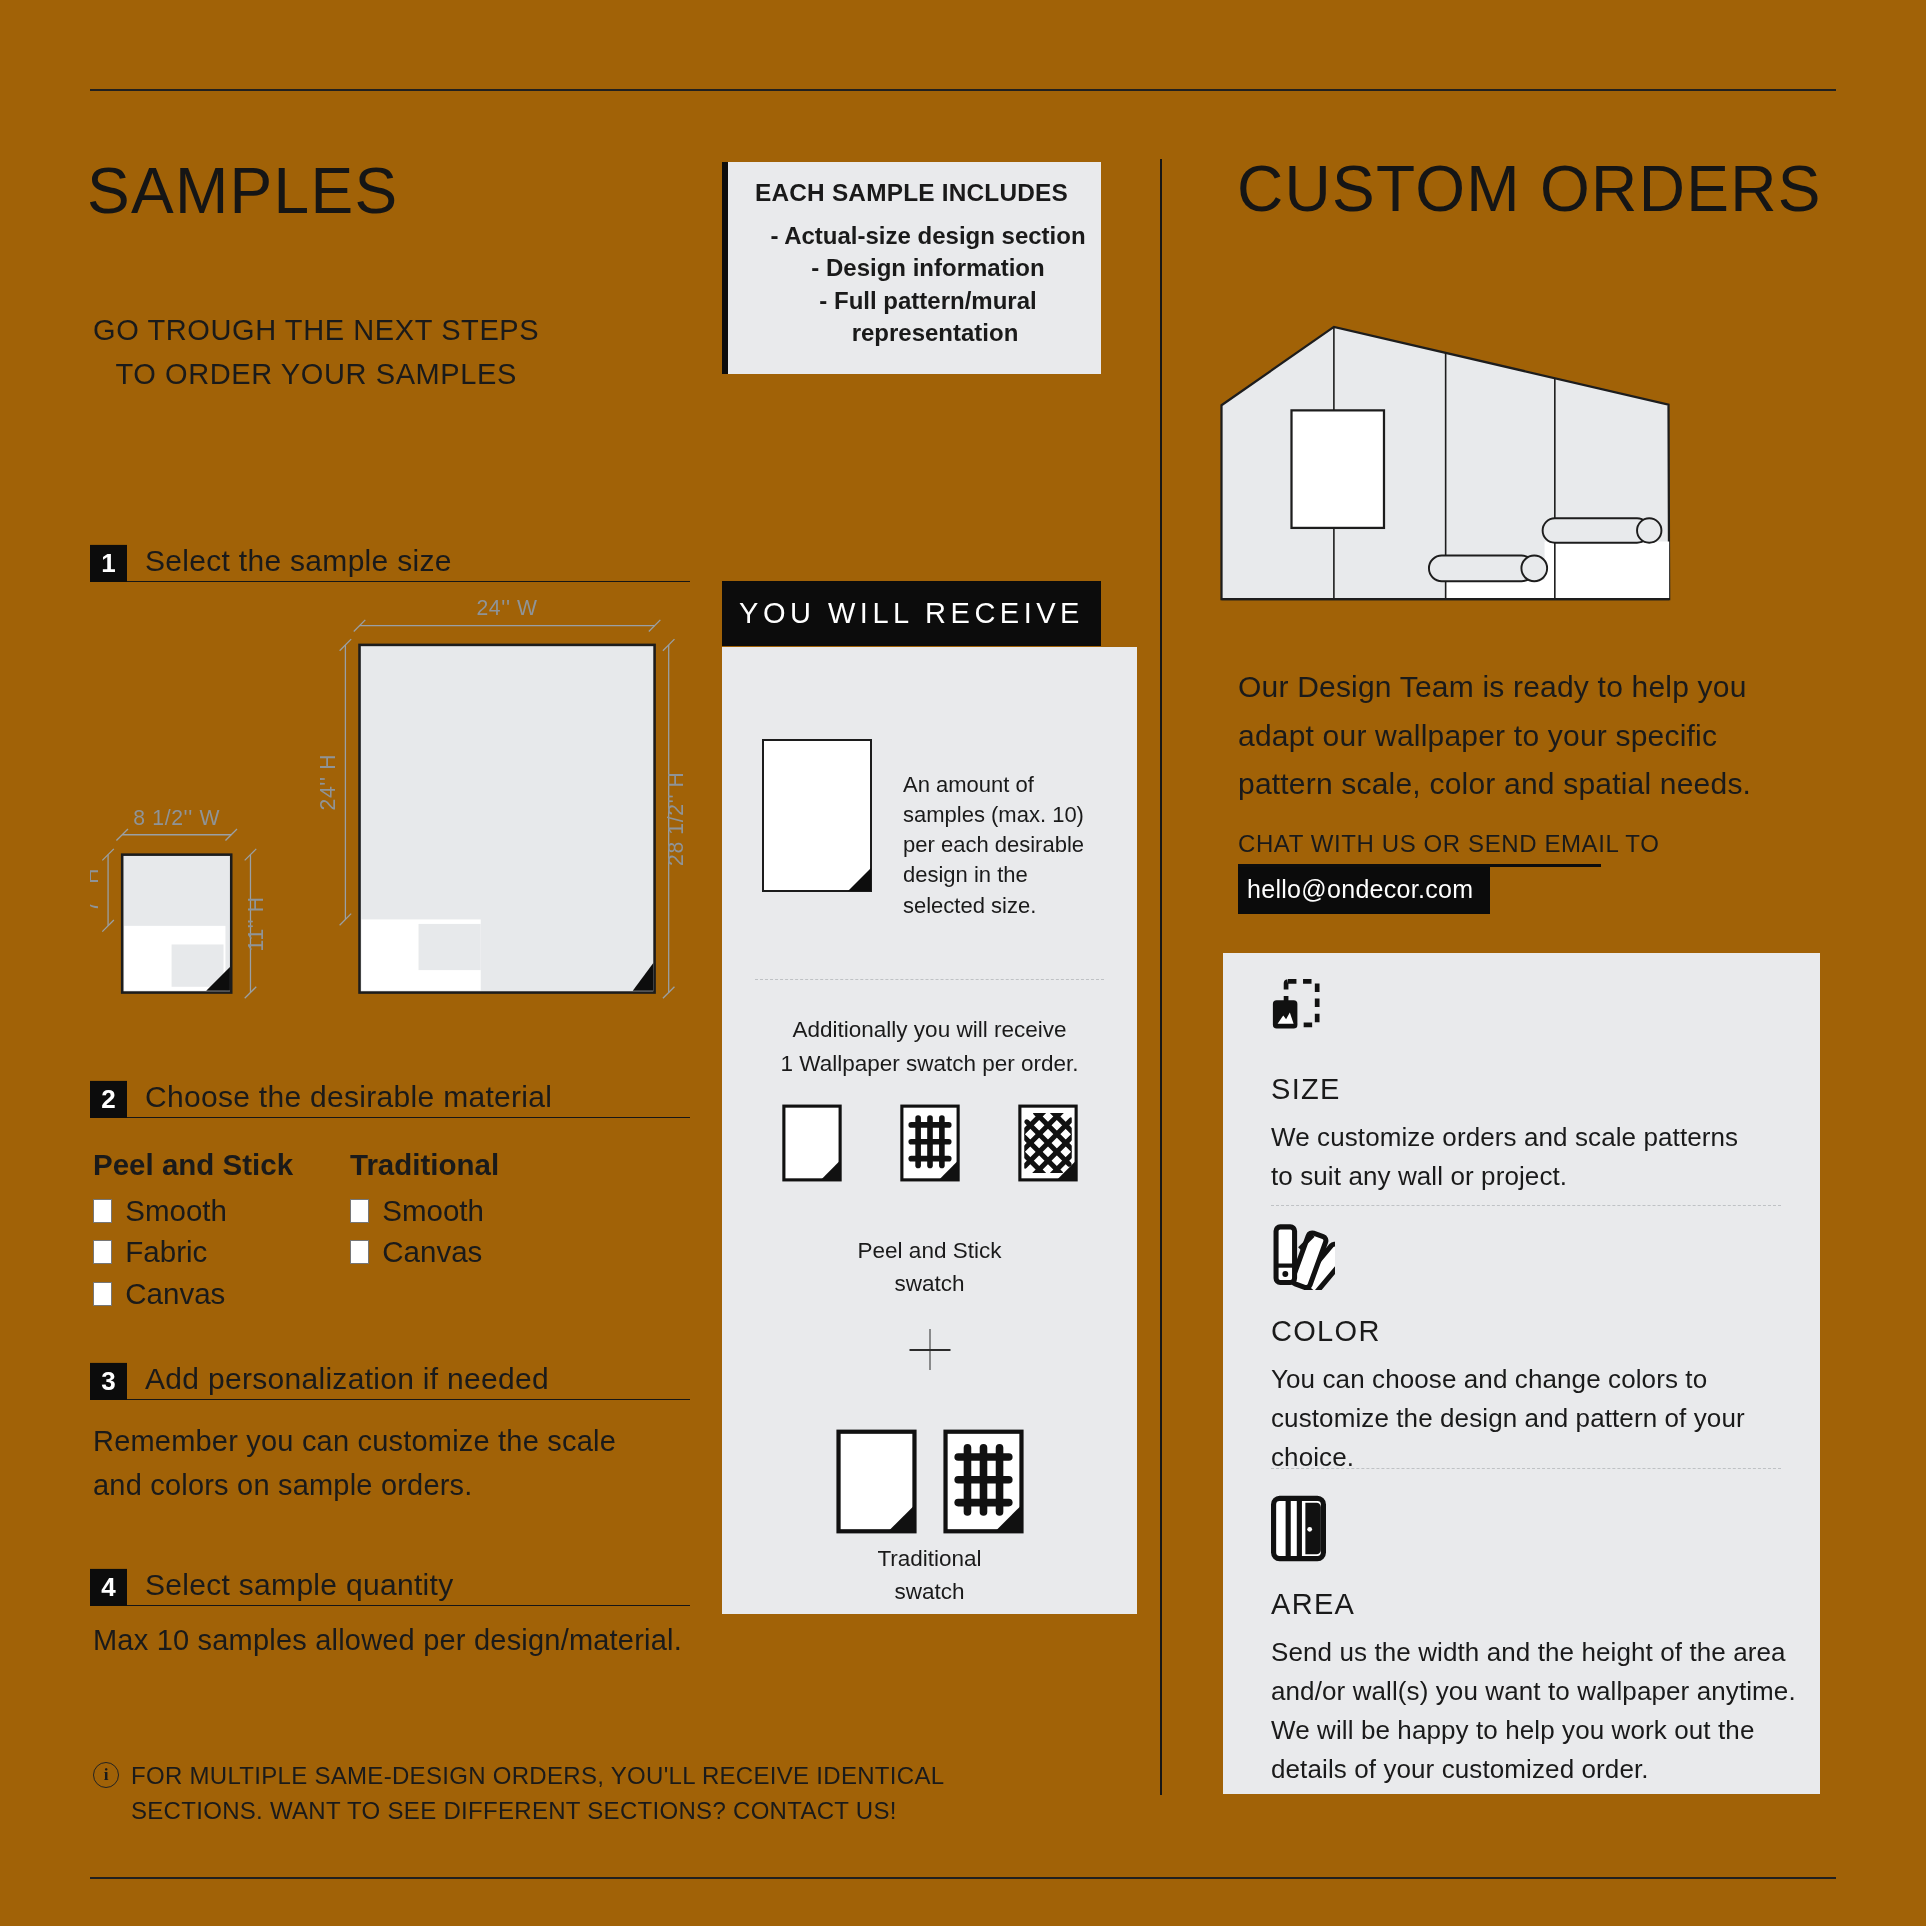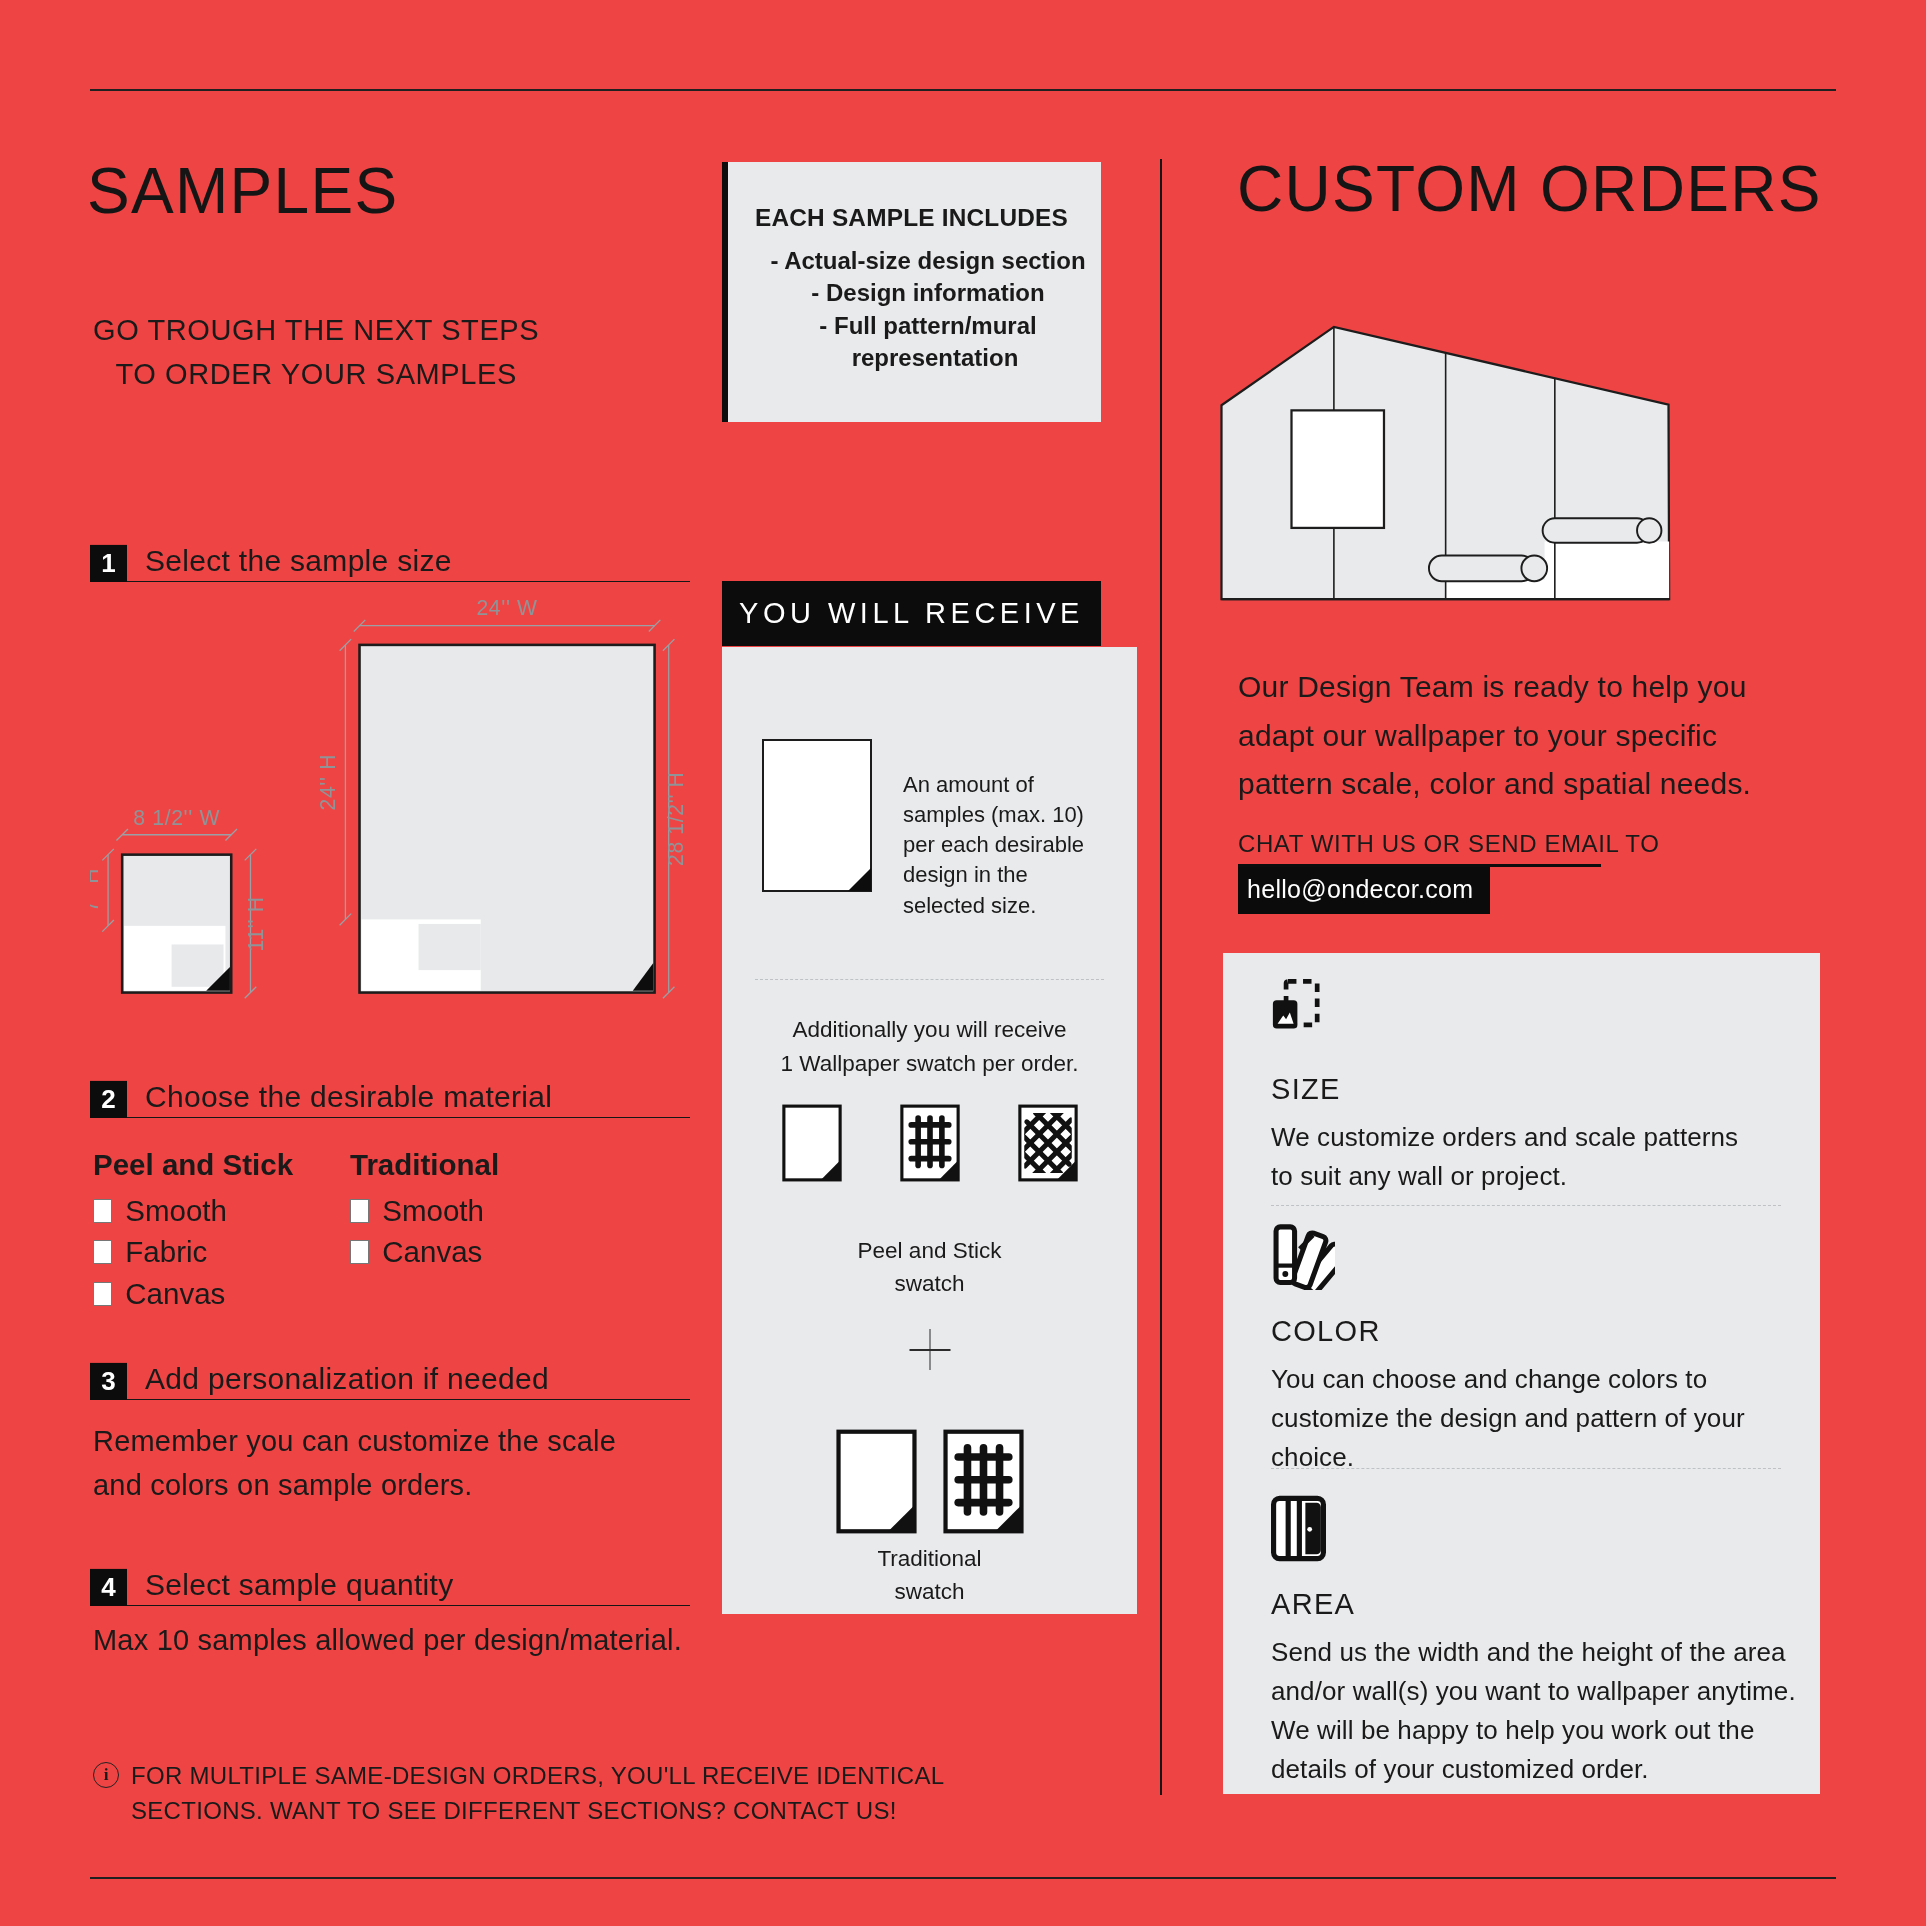--- a/index.html
+++ b/index.html
@@ -1,17 +1,17 @@
 <!DOCTYPE html>
 <html style="font-size:10.3px"><head>
 <meta charset="utf-8">
 <style>
   html,body{margin:0;padding:0;background:#fff;}
   .page{
-    position:relative;width:1926px;height:1926px;background:#ef4444;overflow:hidden;
+    position:relative;width:1926px;height:1926px;background:#a16207;overflow:hidden;
     font-family:"Liberation Sans","DejaVu Sans",sans-serif;color:#1a1a1a;
   }
   .rule{position:absolute;background:#202020;height:1.9px;}
   .rule-top{left:90px;top:89px;width:1746px;}
   .rule-bottom{left:90px;top:1877px;width:1746px;}
   .vdivider{position:absolute;left:1160px;top:159px;width:1.9px;height:1636px;background:#161616;}
 
   .h1{position:absolute;font-size:64px;font-weight:300;letter-spacing:1.3px;color:#151515;white-space:nowrap;}
   .h1-samples{left:87px;top:154px;}
   .h1-custom{left:1237px;top:152px;}
@@ -34,22 +34,22 @@
 
   .note{position:absolute;font-size:29px;font-weight:300;line-height:1.5;letter-spacing:0.2px;white-space:nowrap;}
   .note-step3{left:93px;top:1420px;}
   .note-step4{left:93px;top:1619px;}
 
   .footnote{position:absolute;left:93px;top:1759px;display:flex;align-items:flex-start;}
   .info-circle{width:24.4px;height:24.4px;border:1.9px solid #222;border-radius:50%;font-size:17.3px;font-weight:600;
     display:flex;align-items:center;justify-content:center;margin-right:11.6px;margin-top:2.6px;flex:0 0 auto;font-family:"Liberation Serif","DejaVu Serif",serif;}
   .footnote-text{font-size:24px;line-height:1.45;letter-spacing:0.3px;white-space:nowrap;}
 
-  .includes-box{position:absolute;left:722px;top:162px;width:379px;height:260px;background:#e9eaec;
-    border-left:6.4px solid #0d0d0d;box-sizing:border-box;padding:42px 0 0 27px;}
+  .includes-box{position:absolute;left:722px;top:162px;width:379px;height:212px;background:#e9eaec;
+    border-left:6.4px solid #0d0d0d;box-sizing:border-box;padding:17px 0 0 27px;}
   .includes-title{font-size:24.4px;font-weight:700;letter-spacing:0.2px;margin-bottom:13px;white-space:nowrap;}
   .includes-line{font-size:24px;font-weight:700;line-height:1.35;white-space:nowrap;text-align:center;}
   .includes-line.indent{padding-left:14px;}
 
   .receive-header{position:absolute;left:722px;top:581px;width:379px;height:65px;background:#0c0c0c;
     color:#fff;font-size:29px;font-weight:300;letter-spacing:4.5px;display:flex;align-items:center;justify-content:center;white-space:nowrap;}
   .receive-panel{position:absolute;left:722px;top:647px;width:415px;height:967px;background:#e9eaec;}
 
   .sheet{position:absolute;background:#fff;border:2.6px solid #1c1c1c;box-sizing:border-box;}
   .sheet::after{content:"";position:absolute;right:-0.6px;bottom:-0.6px;width:0;height:0;

